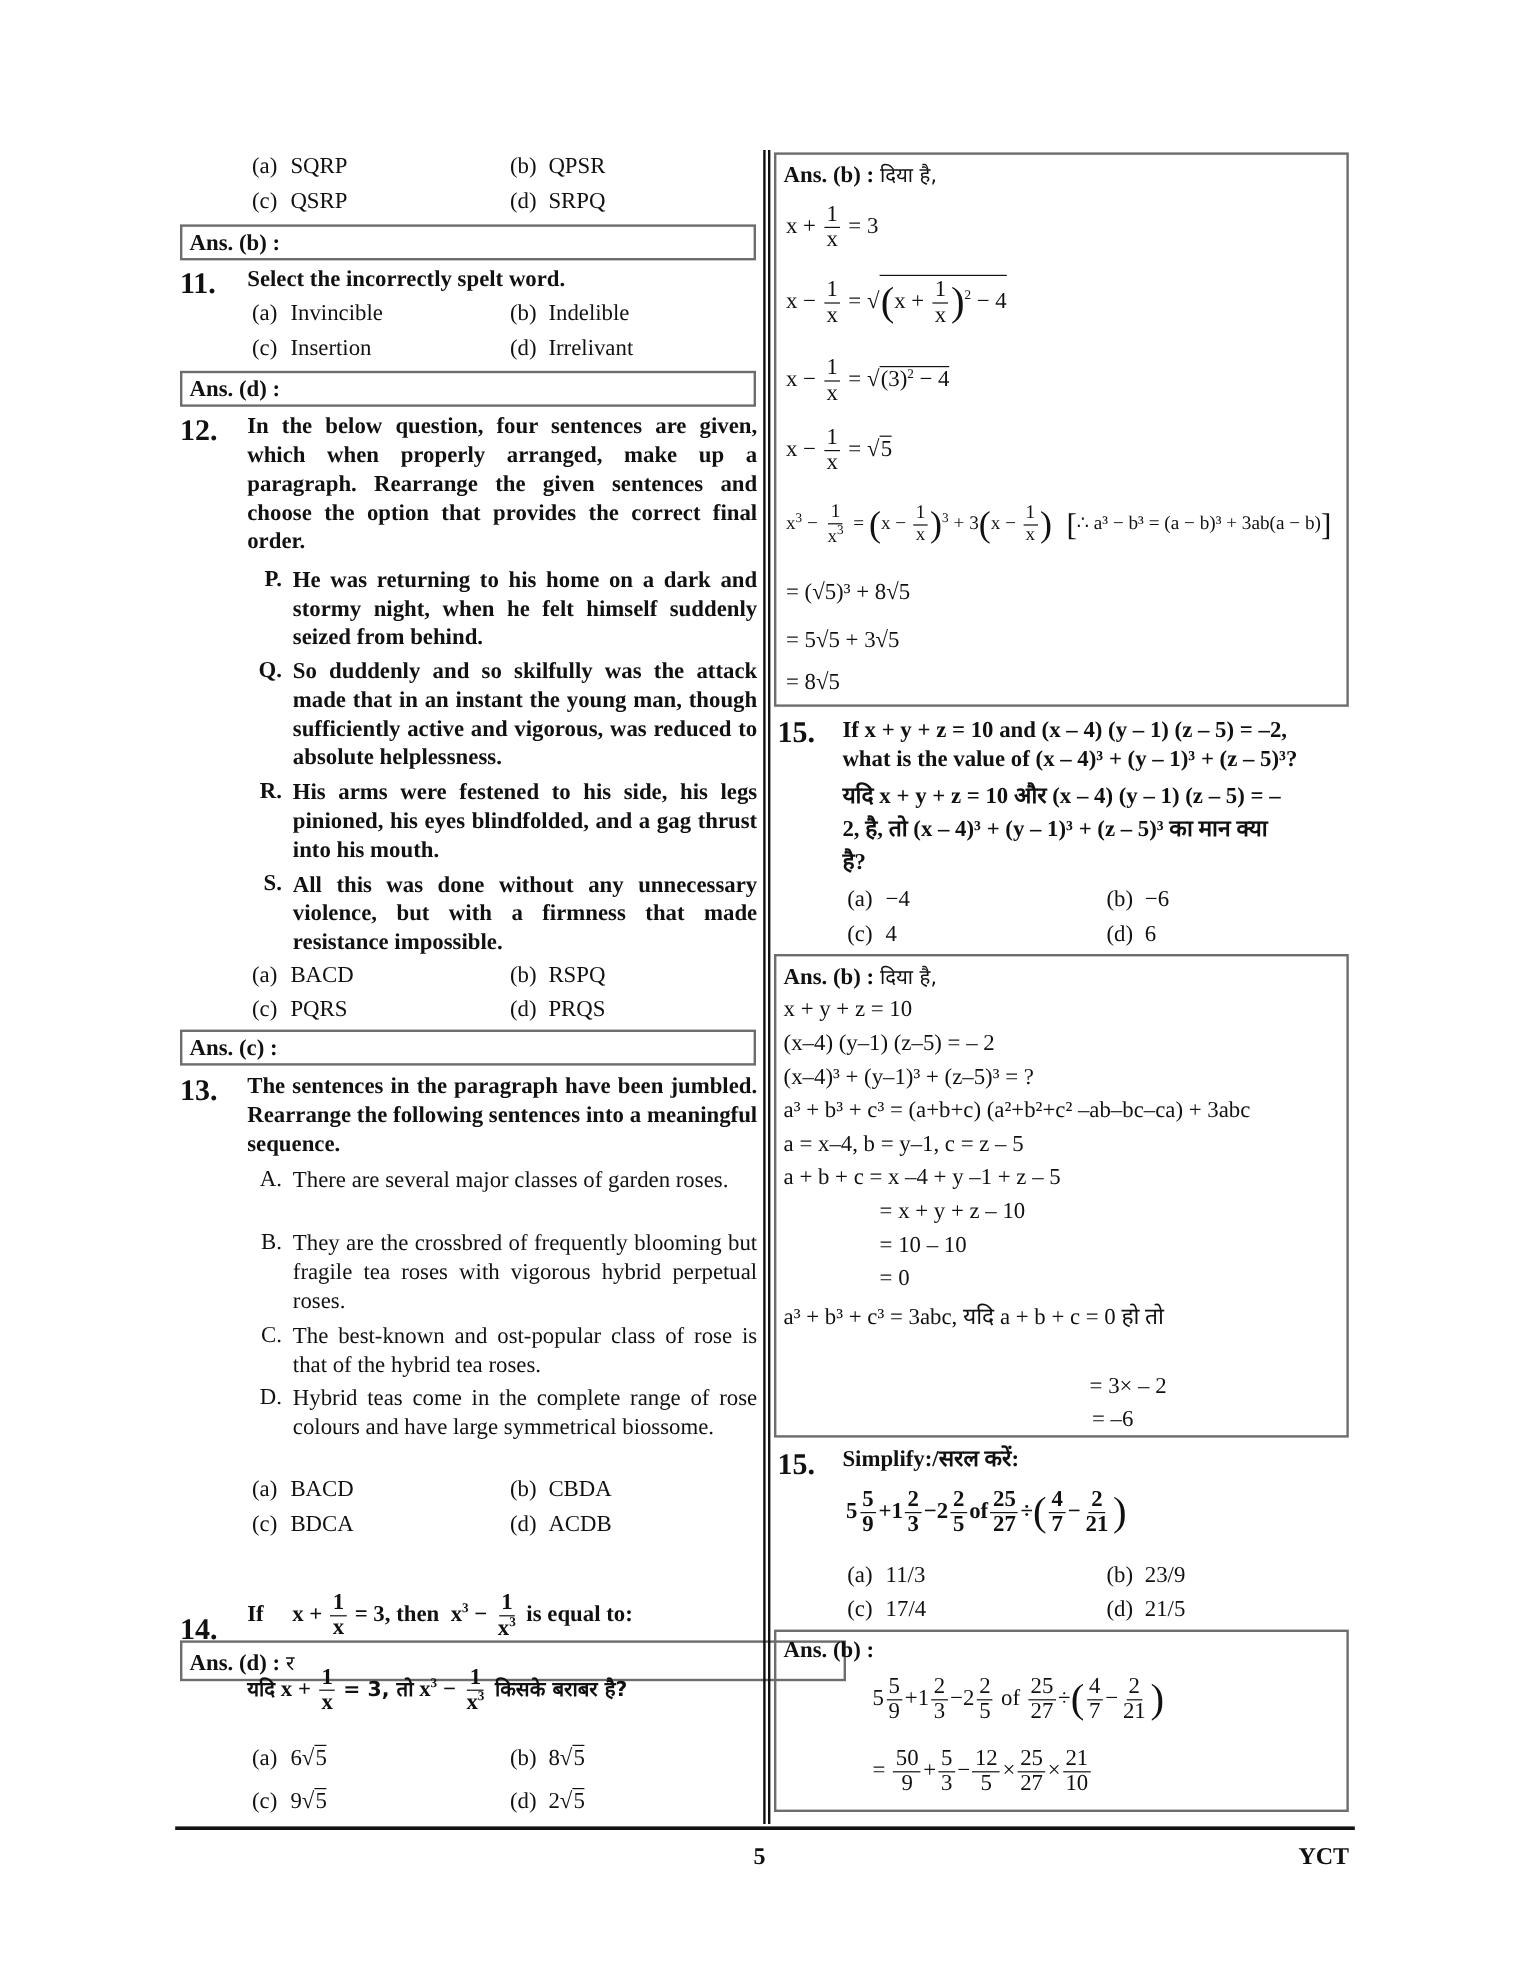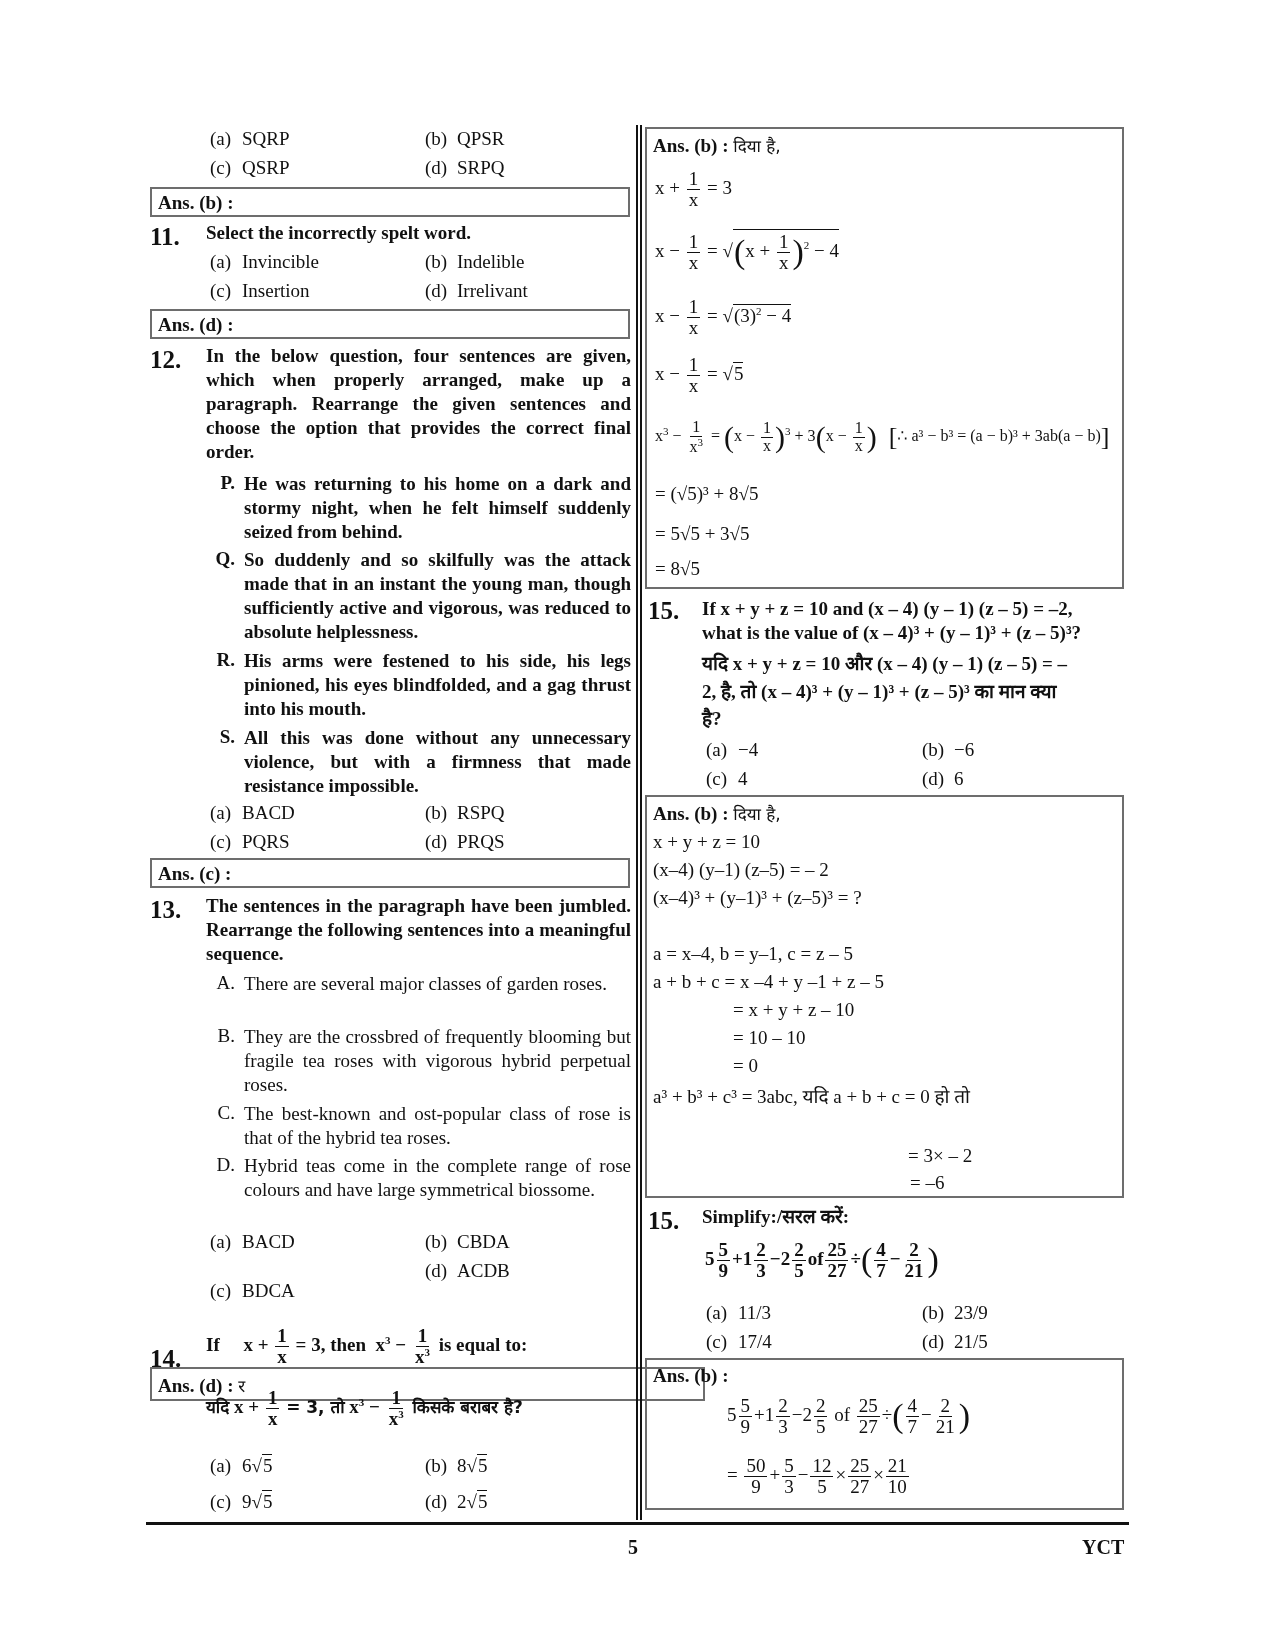--- a/index.html
+++ b/index.html
@@ -85,21 +85,21 @@
   <div class="sent n" style="left:244px;top:1025px;width:387px;">They are the crossbred of frequently blooming but fragile tea roses with vigorous hybrid perpetual roses.</div>
 
   <div class="slbl" style="left:205px;top:1102px;">C.</div>
   <div class="sent n" style="left:244px;top:1102px;width:387px;font-family:Liberation Serif, serif;">The best-known and ost-popular class of rose is that of the hybrid tea roses.</div>
 
   <div class="slbl" style="left:205px;top:1154px;">D.</div>
   <div class="sent n" style="left:244px;top:1154px;width:387px;">Hybrid teas come in the complete range of rose colours and have large symmetrical biossome.</div>
 
   <div class="opt" style="left:210px;top:1231px;"><span class="l">(a)</span><span>BACD</span></div>
   <div class="opt" style="left:425px;top:1231px;"><span class="l">(b)</span><span>CBDA</span></div>
-  <div class="opt" style="left:210px;top:1260px;margin-top:20px;"><span class="l">(c)</span><span>BDCA</span></div>
+  <div class="opt" style="left:210px;top:1260px;"><span class="l">(c)</span><span>BDCA</span></div>
   <div class="opt" style="left:425px;top:1260px;"><span class="l">(d)</span><span>ACDB</span></div>
 
   <div class="ansbox" style="left:150px;top:1352px;width:555px;height:34px;margin-top:15px;">
     <div class="ansline" style="top:5px;"><span class="b">Ans. (d) :</span> <span class="hindi">र</span></div>
   </div>
 
   <div class="qnum" style="left:150px;top:1345px;">14.</div>
   <div class="math b" style="left:206px;top:1326px;">
     <span>If</span>&nbsp;&nbsp;&nbsp;&nbsp;
     x + <span class="frac">
@@ -182,20 +182,21 @@
   <div class="opt" style="left:706px;top:739px;"><span class="l">(a)</span><span>−4</span></div>
   <div class="opt" style="left:922px;top:739px;"><span class="l">(b)</span><span>−6</span></div>
   <div class="opt" style="left:706px;top:768px;"><span class="l">(c)</span><span>4</span></div>
   <div class="opt" style="left:922px;top:768px;"><span class="l">(d)</span><span>6</span></div>
 
   <div class="ansbox" style="left:645px;top:795px;width:479px;height:403px;">
     <div class="ansline" style="top:5px;"><span class="b">Ans. (b) :</span> <span class="hindi">दिया है,</span></div>
     <div class="ansline" style="top:34px;">x + y + z = 10</div>
     <div class="ansline" style="top:62px;">(x–4) (y–1) (z–5) = – 2</div>
     <div class="ansline" style="top:90px;">(x–4)³ + (y–1)³ + (z–5)³ = ?</div>
+    <div class="ansline" style="top:118px;">a³ + b³ + c³ = (a+b+c) (a²+b²+c² –ab–bc–ca) + 3abc</div>
     <div class="ansline" style="top:146px;">a = x–4, b = y–1, c = z – 5</div>
     <div class="ansline" style="top:174px;">a + b + c = x –4 + y –1 + z – 5</div>
     <div class="ansline" style="top:202px;left:80px;">= x + y + z – 10</div>
     <div class="ansline" style="top:230px;left:80px;">= 10 – 10</div>
     <div class="ansline" style="top:258px;left:80px;">= 0</div>
     <div class="ansline" style="top:286px;">a³ + b³ + c³ = 3abc, यदि  a + b + c = 0 हो तो</div>
     <div class="ansline" style="top:348px;left:255px;">= 3× – 2</div>
     <div class="ansline" style="top:375px;left:257px;">= –6</div>
   </div>
 

